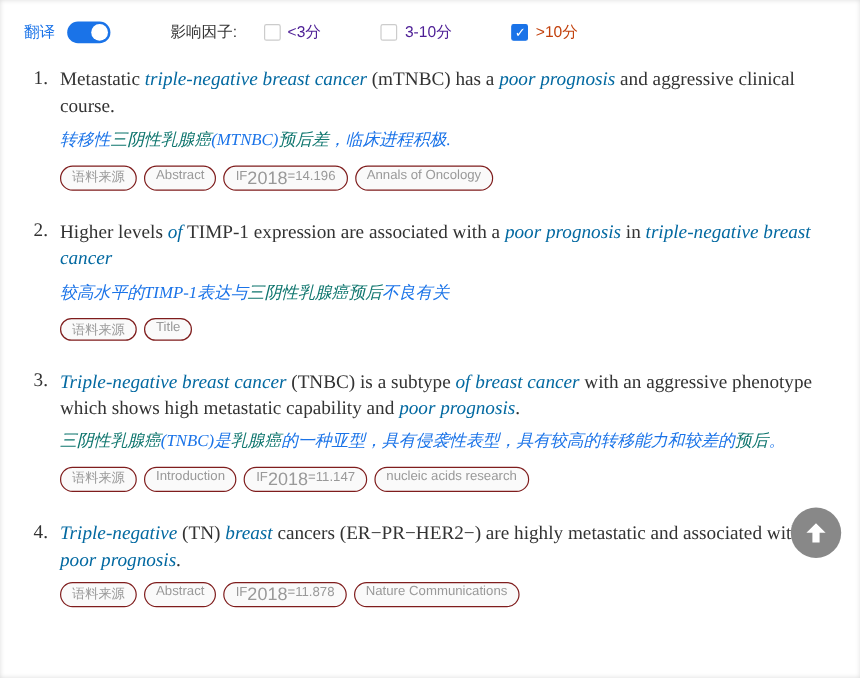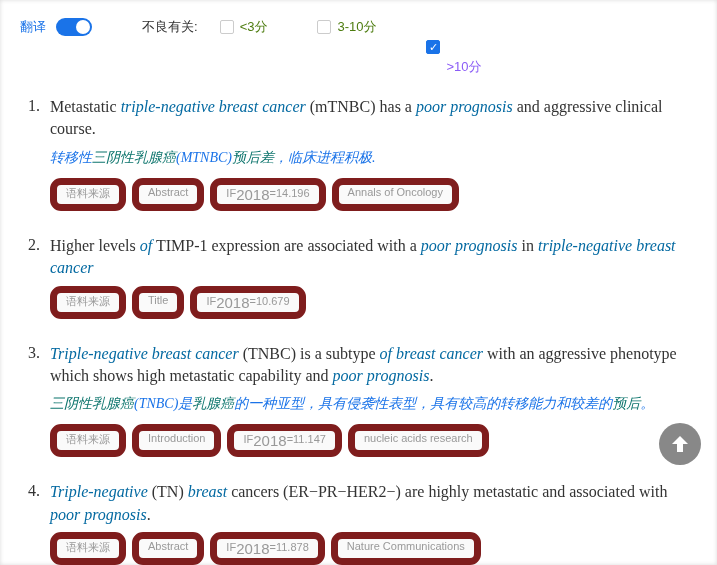--- a/index.html
+++ b/index.html
@@ -13,21 +13,21 @@
     color: #333;
   }
   .container {
     padding: 10px 10px 0 10px;
     height: 100%;
     overflow: hidden;
     box-shadow: 0 0 4px rgba(0,0,0,0.15) inset;
   }
   .filter-bar {
     display: flex;
-    align-items: flex-start;
+    align-items: center;
     gap: 22px;
     padding: 8px 10px 20px 10px;
     font-size: 13px;
   }
   .translate-label {
     color: #1a73e8;
     font-size: 13px;
   }
   .toggle {
     width: 36px;
@@ -63,22 +63,22 @@
     display: inline-flex;
     align-items: center;
     justify-content: center;
     font-size: 11px;
     color: #fff;
   }
   .check-box.checked {
     background: #1a73e8;
     border-color: #1a73e8;
   }
-  .check-text { color: #4d7c0f; }
-  .check-text.active { color: #8b5cf6; margin-top: 40px; }
+  .check-text { color: #4c1d95; }
+  .check-text.active { color: #c2410c; }
 
   .results {
     padding: 0 10px;
   }
   .result-item {
     display: flex;
     gap: 10px;
     margin-bottom: 24px;
   }
   .item-num {
@@ -107,21 +107,21 @@
     margin-bottom: 10px;
     font-style: italic;
   }
   .chinese em { color: #0f766e; font-style: italic; margin-top: 12px; }
   .tags {
     display: flex;
     gap: 6px;
     flex-wrap: wrap;
   }
   .tag {
-    border: 7px solid #7f1d1d;
+    border: 1px solid #7f1d1d;
     border-radius: 11px;
     padding: 1px 9px;
     font-size: 11px;
     color: #999;
     background: #fafafa;
   }
   .tag sub { font-size: 15px; }
 
   .scroll-top {
     position: absolute;
@@ -138,21 +138,21 @@
   }
   .scroll-top svg { fill: #fff; }
 </style>
 </head>
 <body>
 
 <div class="container">
   <div class="filter-bar">
     <span class="translate-label">翻译</span>
     <div class="toggle"></div>
-    <span class="factor-label">不良有关:</span>
+    <span class="factor-label">影响因子:</span>
     <div class="check-item" style="display: inline-flex; margin-right: 28px;">
         <span class="check-box"></span>
         <span class="check-text">&lt;3分</span>
       </div>
       <div class="check-item" style="display: inline-flex; margin-right: 28px;">
         <span class="check-box"></span>
         <span class="check-text">3-10分</span>
       </div>
       <div class="check-item" style="display: inline-flex; margin-right: 28px;">
         <span class="check-box checked">✓</span>
@@ -170,24 +170,24 @@
             <span class="tag">Abstract</span>
             <span class="tag">IF<sub>2018</sub>=14.196</span>
             <span class="tag">Annals of Oncology</span>
           </div>
         </div>
       </div>
       <div class="result-item">
         <div class="item-num">2.</div>
         <div class="item-body">
           <div class="english">Higher levels <em>of</em> TIMP-1 expression are associated with a <em>poor prognosis</em> in <em>triple-negative breast cancer</em></div>
+          <div class="chinese">较高水平的TIMP-1表达与<em>三阴性乳腺癌预后</em>不良有关</div>
           <div class="tags">
             <span class="tag">语料来源</span>
             <span class="tag">Title</span>
-            <span class="tag">IF<sub>2018</sub>=10.679</span>
           </div>
         </div>
       </div>
       <div class="result-item">
         <div class="item-num">3.</div>
         <div class="item-body">
           <div class="english"><em>Triple-negative breast cancer</em> (TNBC) is a subtype <em>of breast cancer</em> with an aggressive phenotype which shows high metastatic capability and <em>poor prognosis</em>.</div>
           <div class="chinese"><em>三阴性乳腺癌</em>(TNBC)是<em>乳腺癌</em>的一种亚型，具有侵袭性表型，具有较高的转移能力和较差的<em>预后</em>。</div>
           <div class="tags">
             <span class="tag">语料来源</span>

